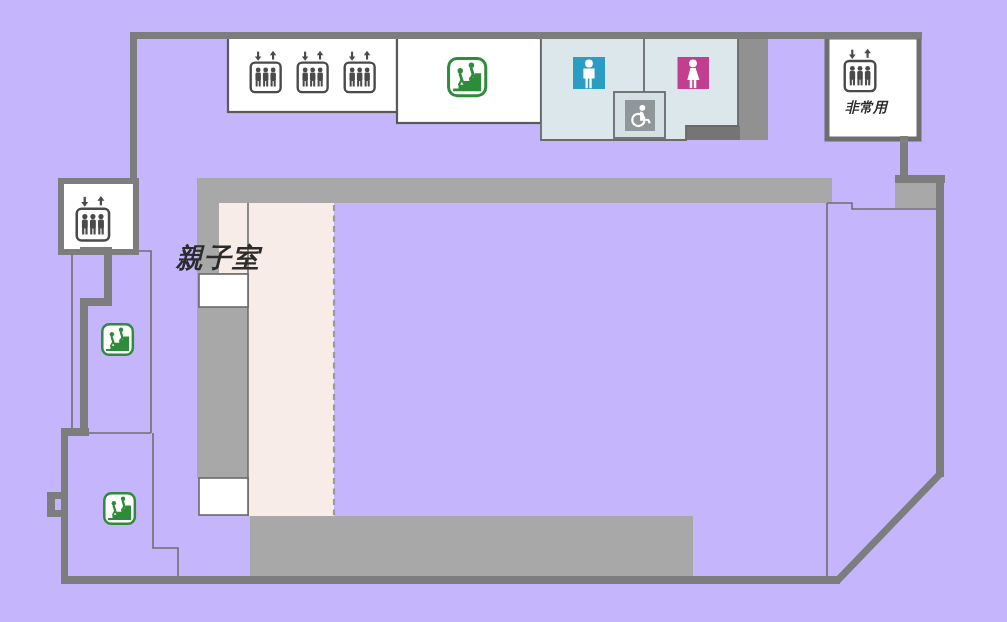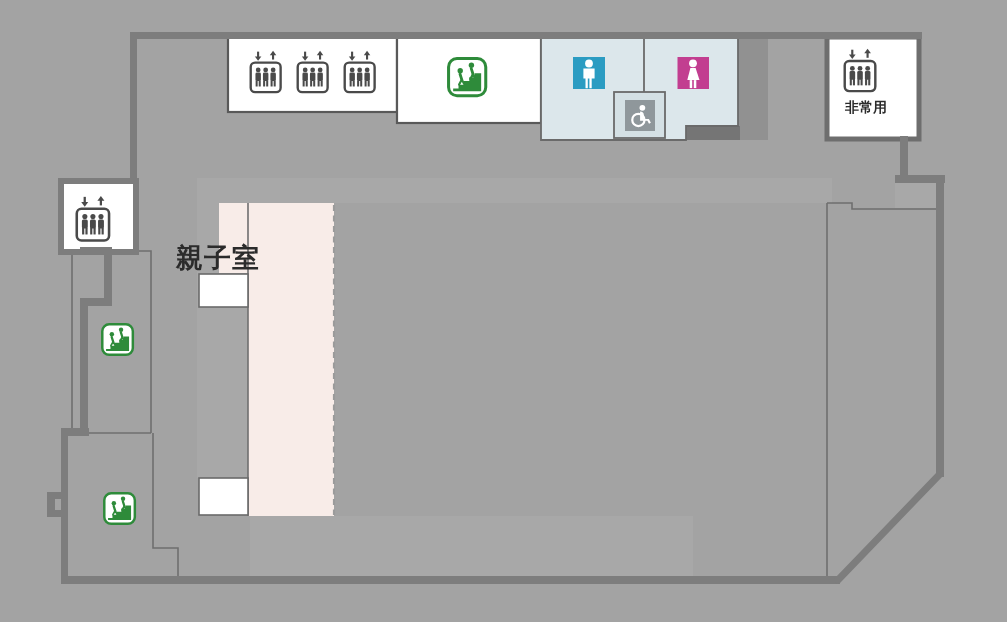--- a/index.html
+++ b/index.html
@@ -1,17 +1,17 @@
 <!DOCTYPE html>
 <html style="--wall: #7d7d7d; --wallDark: #6e6e6e; --outline: #6a6a6a; --boxOutline: #595959; --thinLine: #6f6f6f; --bandGray: #a8a8a8; --blockGray: #919191; --stepGray: #757575; --restroomBg: #dce7eb; --wheelchairBoxBg: #d4e0e4; --mens: #2b9cc2; --womens: #c23e90; --accessible: #8f979b; --stairsGreen: #2e8b3a; --elevatorDark: #4a4a4a; --roomPink: #f8ece8; --dashLine: #9b9b9b; --labelText: #2b2b2b;"><head>
 <meta charset="utf-8">
 <style>
   html,body{margin:0;padding:0;background:#fff;}
-  .canvas{position:relative;width:1007px;height:622px;background:#a3a3a3;overflow:hidden;
-          font-family:"Liberation Sans","DejaVu Sans",sans-serif;}
+  .canvas{position:relative;width:1007px;height:622px;background:#c4b5fd;overflow:hidden;
+          font-family:"Liberation Sans","DejaVu Sans",sans-serif;font-style:italic;}
   svg{display:block;}
   svg text{font-family:"Liberation Sans","DejaVu Sans",sans-serif;}
   .f-wall{fill:var(--wall)}   .s-wall{stroke:var(--wall)}
   .f-band{fill:var(--bandGray)} .f-block{fill:var(--blockGray)} .f-step{fill:var(--stepGray)}
   .f-pink{fill:var(--roomPink)}
   .f-mens{fill:var(--mens)} .f-wom{fill:var(--womens)} .f-acc{fill:var(--accessible)}
   .f-ele{fill:var(--elevatorDark)} .s-ele{stroke:var(--elevatorDark)}
   .f-grn{fill:var(--stairsGreen)} .s-grn{stroke:var(--stairsGreen)}
   .s-dark{stroke:var(--wallDark)} .s-out{stroke:var(--outline)}
   .s-box{stroke:var(--boxOutline)} .s-thin{stroke:var(--thinLine)} .s-dash{stroke:var(--dashLine)}

